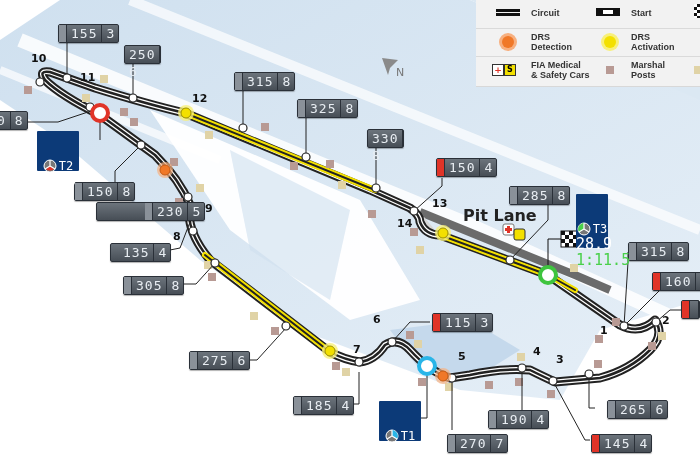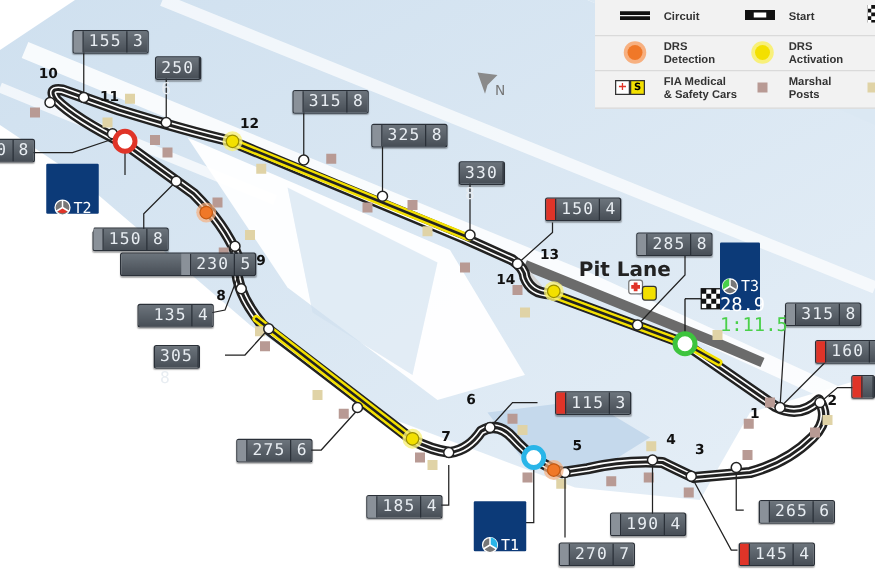--- a/index.html
+++ b/index.html
@@ -324,36 +324,36 @@
 <div class="speed-box" style="left:96px;top:202px;padding-left:48px;">
     <div class="tab"></div>
     <div class="spd">230</div>
     <div class="gear">5</div>
   </div>
 <div class="speed-box slow" style="left:110px;top:243px;align-items:center;">
     <div class="tab"></div>
     <div class="spd">135</div>
     <div class="gear">4</div>
   </div>
-<div class="speed-box" style="left:123px;top:276px;flex-direction:column;">
+<div class="speed-box" style="left:123px;top:276px;">
     <div class="tab"></div>
     <div class="spd">305</div>
     <div class="gear">8</div>
   </div>
 <div class="speed-box" style="left:189px;top:351px;">
     <div class="tab"></div>
     <div class="spd">275</div>
     <div class="gear">6</div>
   </div>
 <div class="speed-box" style="left:293px;top:396px;">
     <div class="tab"></div>
     <div class="spd">185</div>
     <div class="gear">4</div>
   </div>
-<div class="speed-box slow" style="left:432px;top:313px;margin-left:12px;">
+<div class="speed-box slow" style="left:432px;top:313px;">
     <div class="tab"></div>
     <div class="spd">115</div>
     <div class="gear">3</div>
   </div>
 <div class="speed-box" style="left:447px;top:434px;">
     <div class="tab"></div>
     <div class="spd">270</div>
     <div class="gear">7</div>
   </div>
 <div class="speed-box" style="left:488px;top:410px;">

